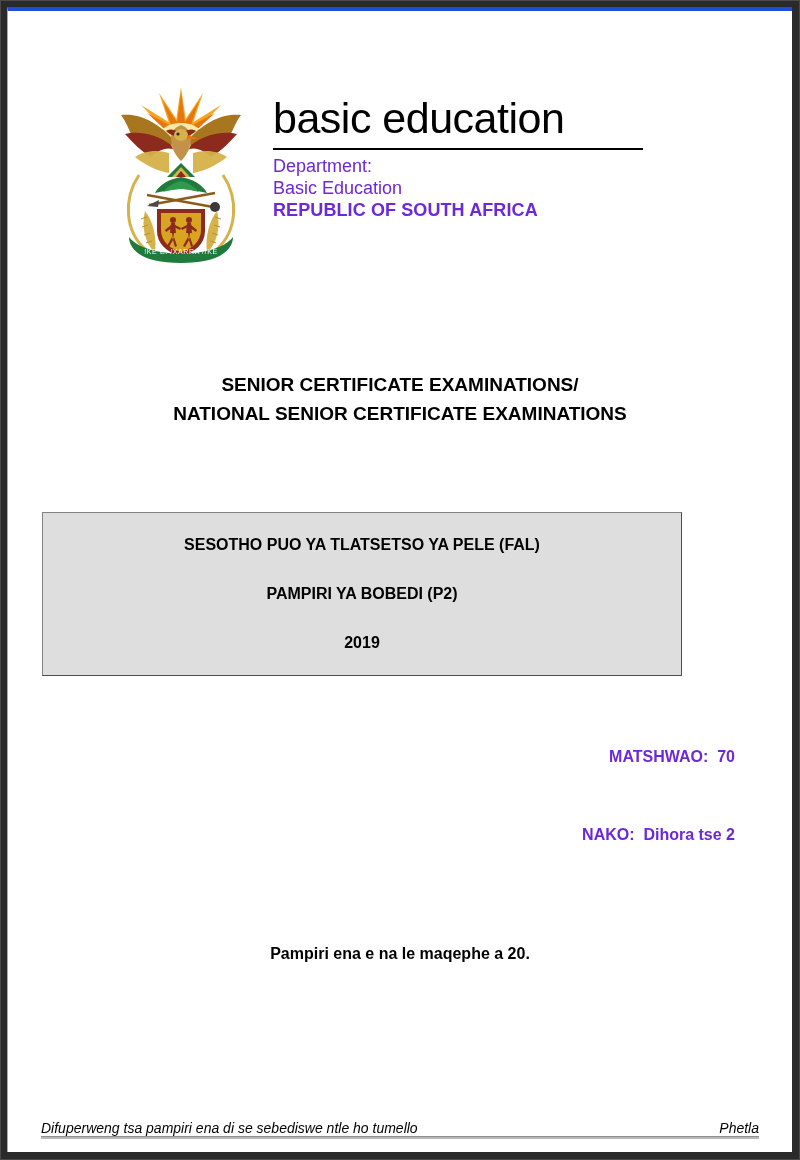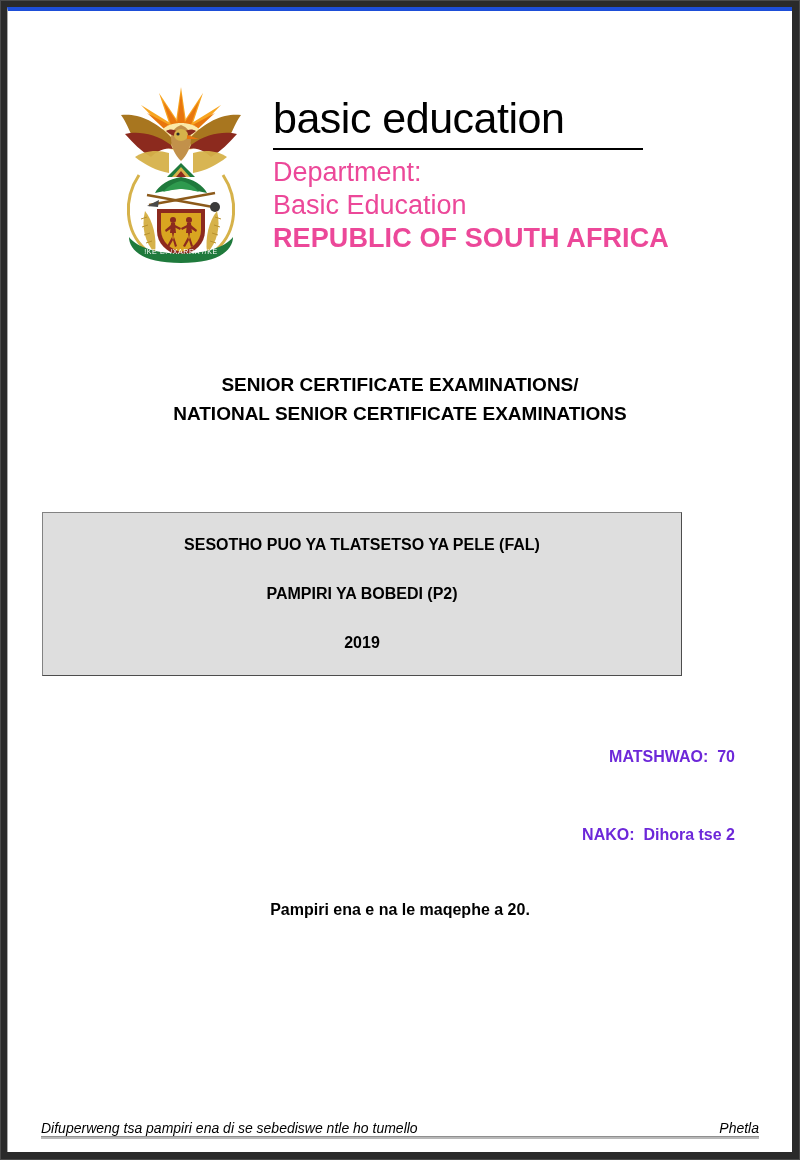--- a/index.html
+++ b/index.html
@@ -68,24 +68,24 @@
     white-space: nowrap;
   }
   .logo-rule {
     margin-top: 8px;
     margin-bottom: 6px;
     height: 2px;
     background: #000;
     width: 370px;
   }
   .dept-line {
-    font-size: 27px;
+    font-size: 18px;
     font-weight: 400;
     line-height: 1.22;
-    color: #ec4899;
+    color: #6d28d9;
     white-space: nowrap;
   }
   .dept-line.bold {
     font-weight: 700;
     letter-spacing: 0.1px;
   }
 
   
   .exam-heading {
     position: absolute;
@@ -139,21 +139,21 @@
     line-height: 1;
     white-space: pre;
   }
   .marks-block .time-line { margin-top: 30px; }
 
   
   .pages-note {
     position: absolute;
     left: 0;
     right: 0;
-    top: 890px;
+    top: 934px;
     text-align: center;
     font-size: 16px;
     font-weight: 700;
     color: #000;
   }
 
   
   .footer {
     position: absolute;
     left: 33px;

